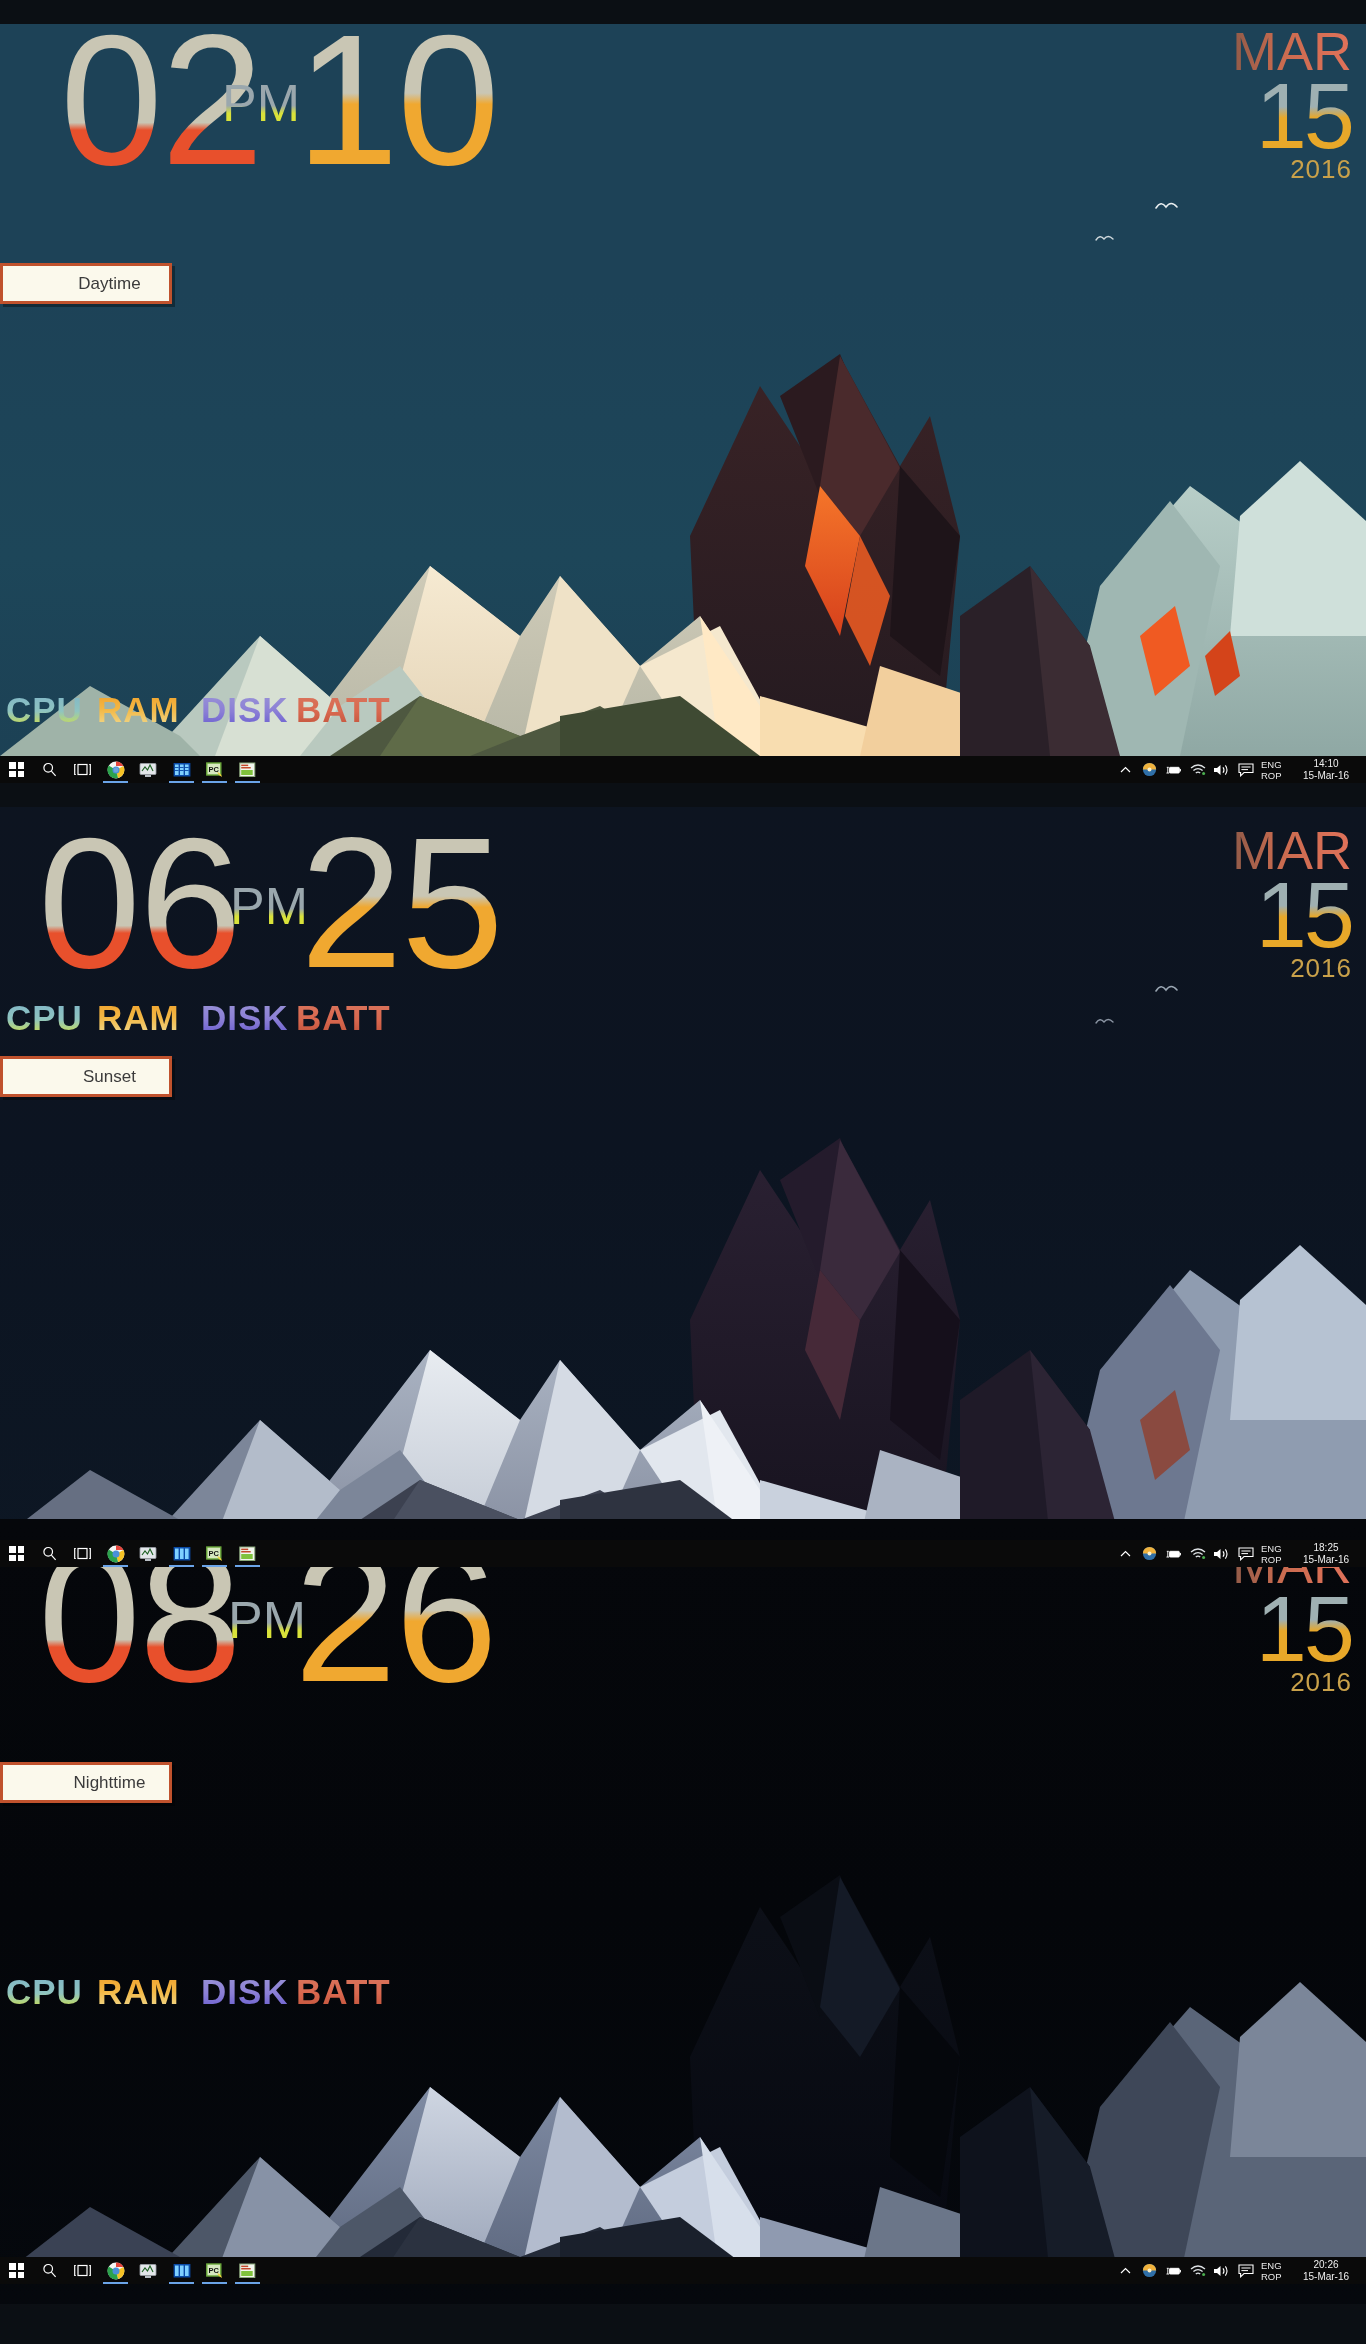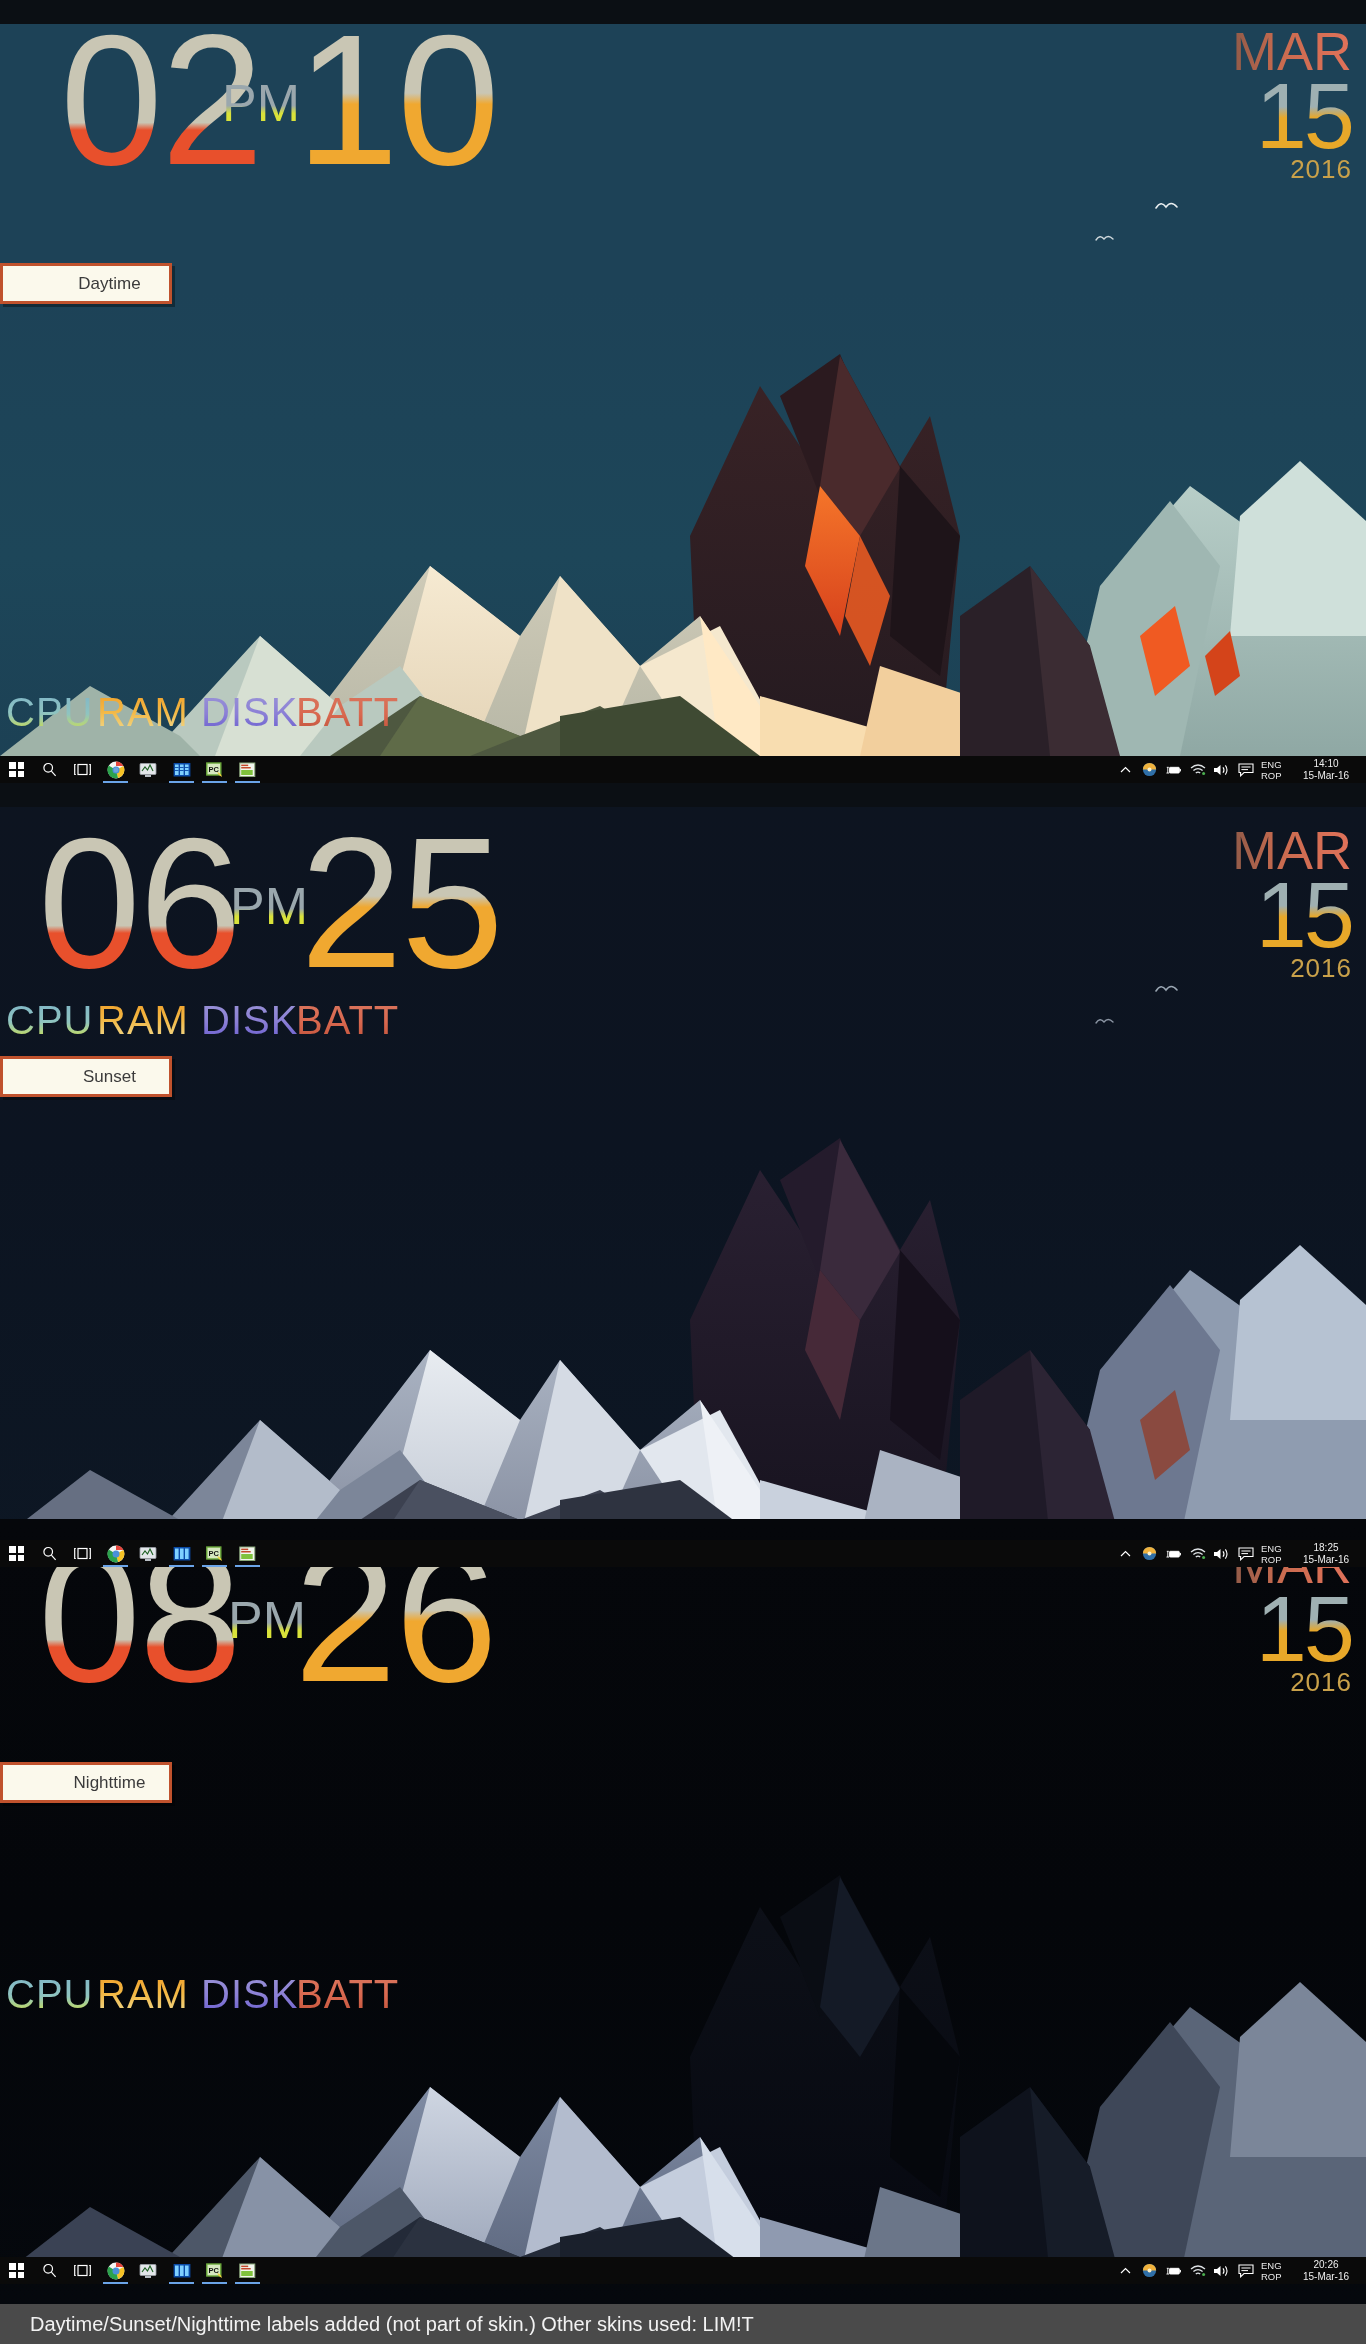--- a/index.html
+++ b/index.html
@@ -67,21 +67,21 @@
     display:block; margin-top:-8px;
   }
   .d-year{
     font-size:26px; font-weight:300; letter-spacing:1px;
     color:#c9a14a; display:block; margin-top:-6px;
   }
 
   
   .meters{ position:absolute; left:0; width:100%; }
   .meter{
-    position:absolute; font-size:40px; font-weight:400; letter-spacing:1px; line-height:1;
+    position:absolute; font-size:35px; font-weight:700; letter-spacing:1px; line-height:1;
     -webkit-background-clip:text; background-clip:text;
     -webkit-text-fill-color:transparent; color:transparent;
   }
   .m-cpu { background-image:linear-gradient(180deg,#7fb5c8 0%,#8fc4c0 55%,#cfe04a 100%); }
   .m-ram { background-image:linear-gradient(180deg,#f0a02a 0%,#f3b845 50%,#efd98f 100%); }
   .m-disk{ background-image:linear-gradient(180deg,#9a94d6 0%,#8b7fd6 55%,#6b5fd0 100%); }
   .m-batt{ background-image:linear-gradient(180deg,#d9765e 0%,#d9684f 55%,#c2543c 100%); }
 
   
   .annot{
@@ -746,17 +746,14 @@
           <span style="display:block;">ROP</span>
         </span>
         <span class="tb-clock">
           <span style="display:block;">20:26</span>
           <span style="display:block;">15-Mar-16</span>
         </span>
       </div>
     </div>
   </div>
 
-  <div class="caption">
-    <span>Daytime/Sunset/Nighttime labels added (not part of skin.) Other skins used: LIM!T</span>
-  </div>
 
 </div>
 
 </body></html>

